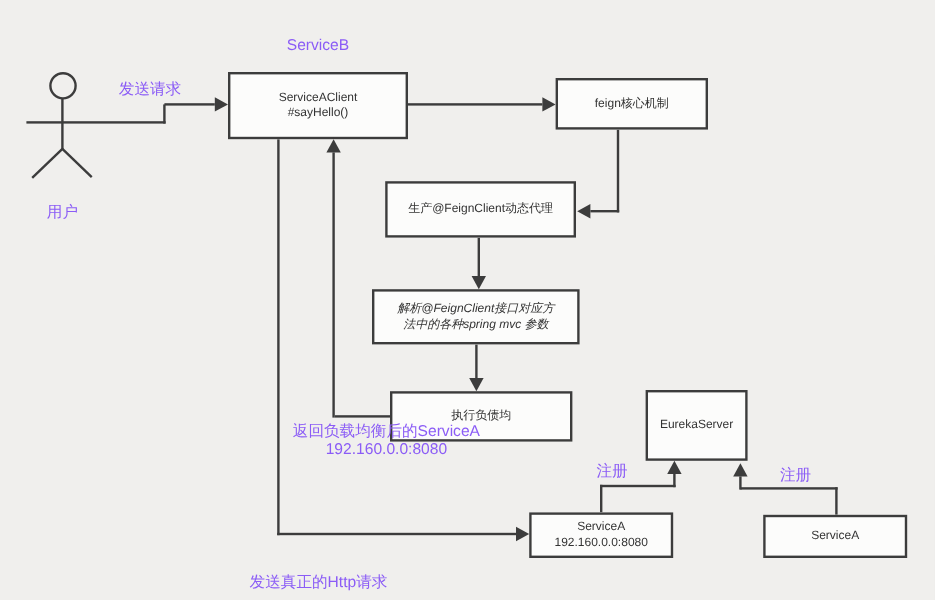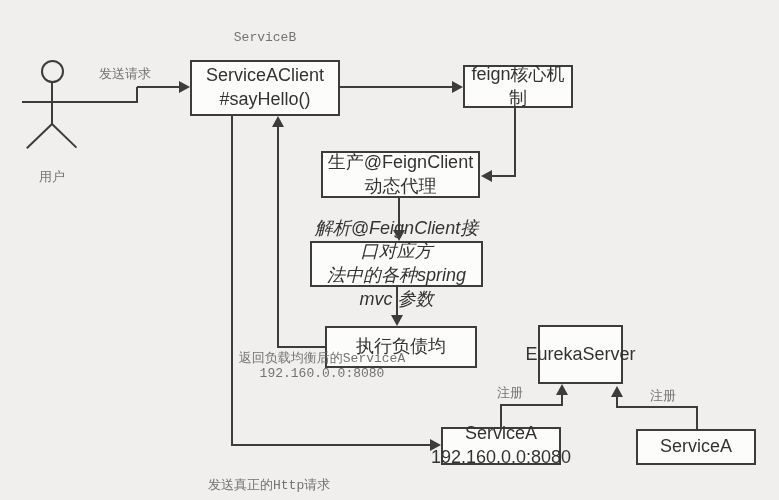--- a/index.html
+++ b/index.html
@@ -17,32 +17,31 @@
   .node{
     position:absolute;
     box-sizing:border-box;
     background:#fcfcfb;
     border:2px solid #3c3c3c;
     display:flex;
     flex-direction:column;
     align-items:center;
     justify-content:center;
     text-align:center;
-    font-size:18px;
+    font-size:10px;
     line-height:1.32;
     color:#333;
     z-index:2;
   }
   .lbl{
     position:absolute;
     font-size:13px;
-    color:#737373;
+    color:#8b5cf6;
     white-space:nowrap;
     z-index:4;
-    font-family:Liberation Mono, monospace;
   }
   .hl{position:absolute;height:2px;background:#3c3c3c;z-index:1;}
   .vl{position:absolute;width:2px;background:#3c3c3c;z-index:1;}
   .ar{position:absolute;width:0;height:0;border-style:solid;border-color:transparent;z-index:3;}
   .ar.r{border-width:6px 0 6px 11px;border-left-color:#3c3c3c;}
   .ar.l{border-width:6px 11px 6px 0;border-right-color:#3c3c3c;}
   .ar.u{border-width:0 6px 11px 6px;border-bottom-color:#3c3c3c;}
   .ar.d{border-width:11px 6px 0 6px;border-top-color:#3c3c3c;}
   .head{
     position:absolute;
@@ -83,21 +82,21 @@
   <div class="lbl" style="left:99px;top:65px;">发送请求</div>
 
   <div class="node" style="left:190px;top:60px;width:150px;height:56px;">
     <span>ServiceAClient</span>
     <span>#sayHello()</span>
   </div>
 
   <div class="hl" style="left:340px;top:86px;width:112px;"></div>
   <div class="ar r" style="left:452px;top:81px;"></div>
 
-  <div class="node" style="left:463px;top:65px;width:110px;height:43px;">
+  <div class="node" style="left:463px;top:65px;width:127px;height:43px;">
     <span>feign核心机制</span>
   </div>
 
   <div class="vl" style="left:514px;top:108px;height:69px;"></div>
   <div class="hl" style="left:492px;top:175px;width:24px;"></div>
   <div class="ar l" style="left:481px;top:170px;"></div>
 
   <div class="node" style="left:321px;top:151px;width:159px;height:47px;">
     <span>生产@FeignClient动态代理</span>
   </div>

